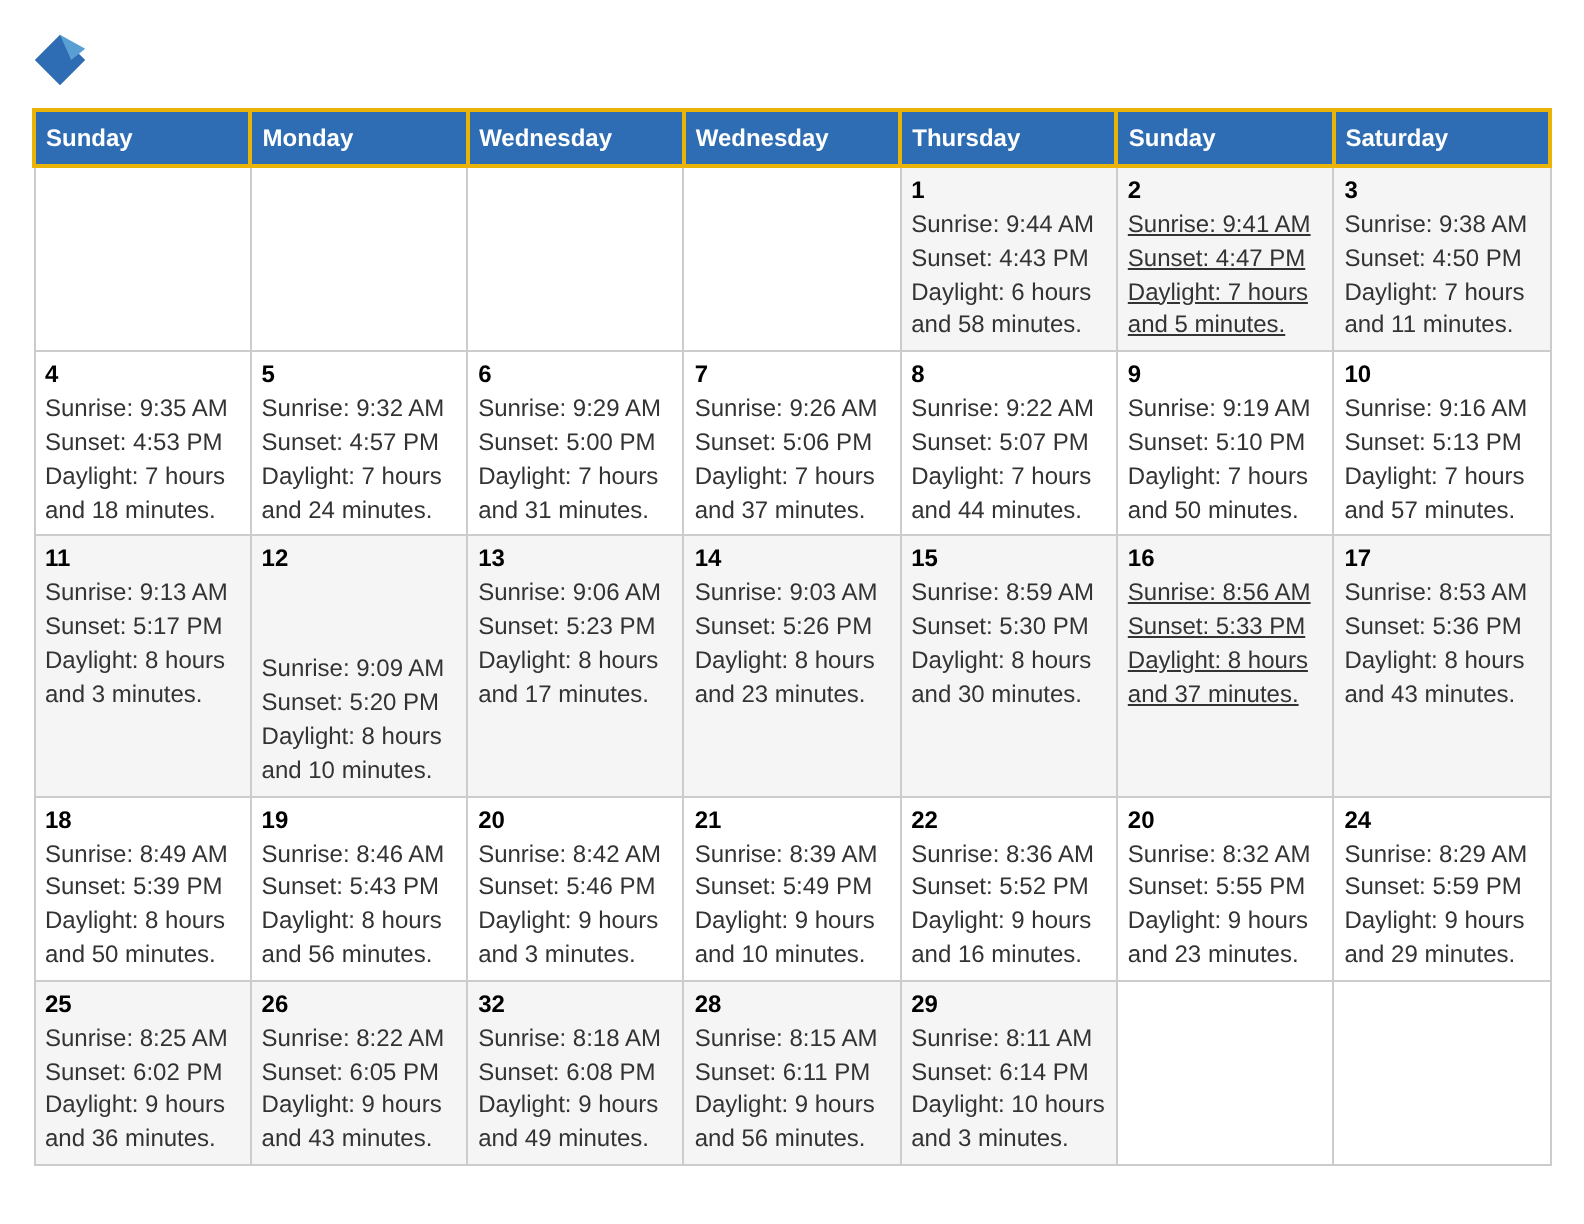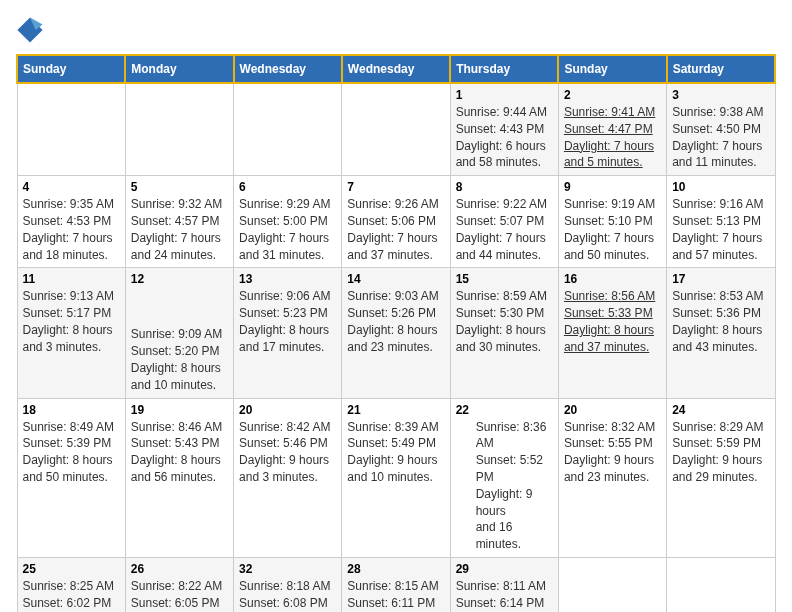--- a/index.html
+++ b/index.html
@@ -280,21 +280,21 @@
         </td>
         <td>
           <div class="day-number">21</div>
           <div class="day-info" style="white-space: pre-line;">Sunrise: 8:39 AM
 Sunset: 5:49 PM
 Daylight: 9 hours
 and 10 minutes.</div>
         </td>
         <td>
           <div class="day-number">22</div>
-          <div class="day-info" style="white-space: pre-line; margin-left: 20px;">Sunrise: 8:36 AM
+          <div class="day-info" style="white-space: pre-line;">Sunrise: 8:36 AM
 Sunset: 5:52 PM
 Daylight: 9 hours
 and 16 minutes.</div>
         </td>
         <td>
           <div class="day-number">20</div>
           <div class="day-info" style="white-space: pre-line;">Sunrise: 8:32 AM
 Sunset: 5:55 PM
 Daylight: 9 hours
 and 23 minutes.</div>

